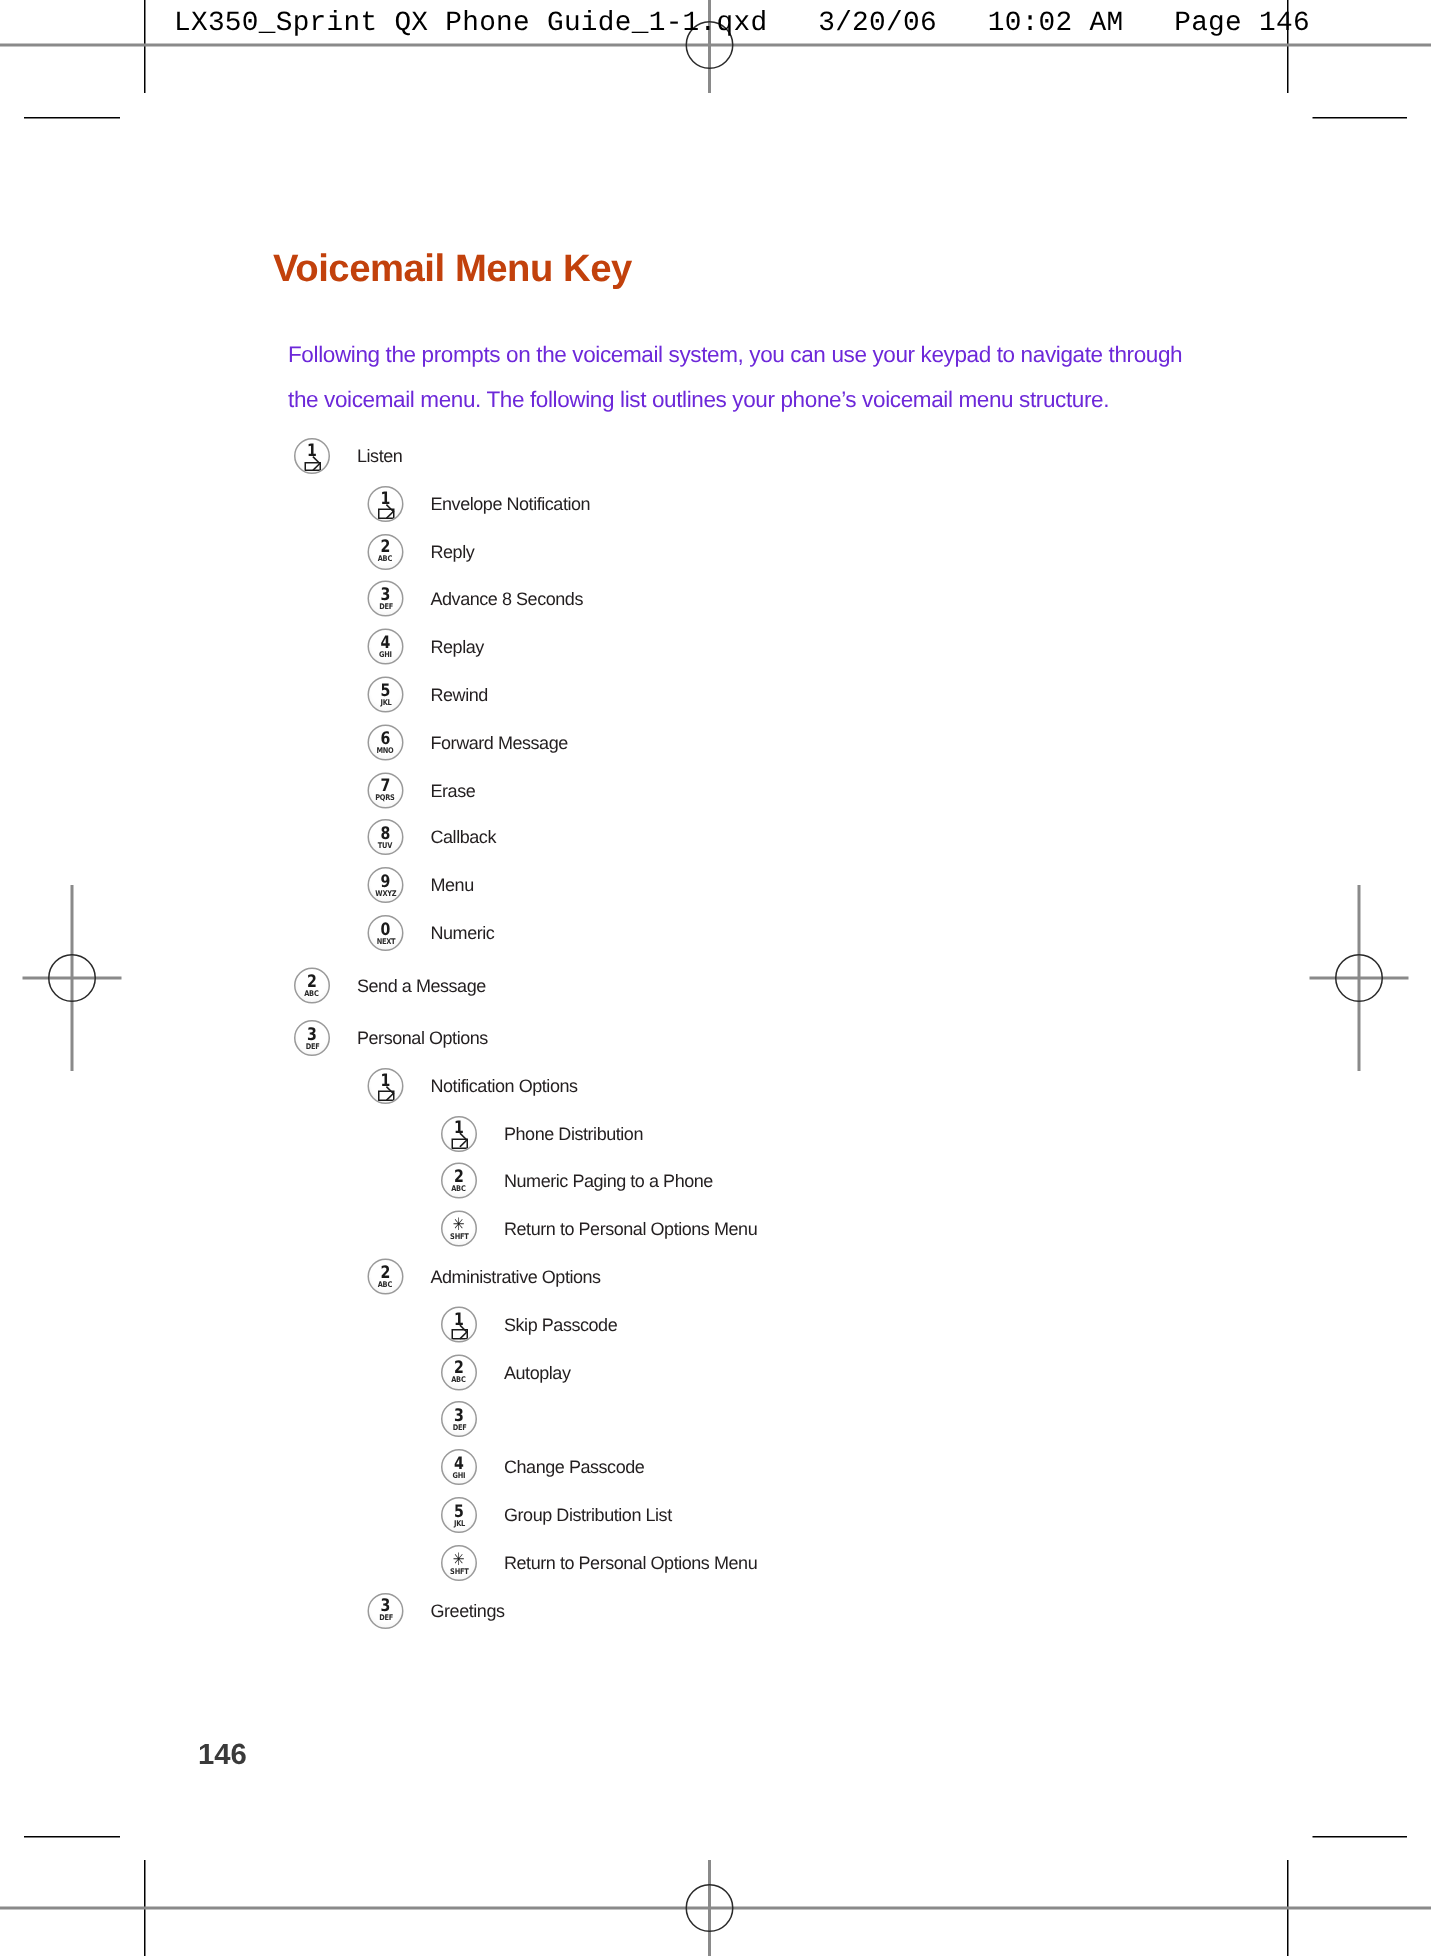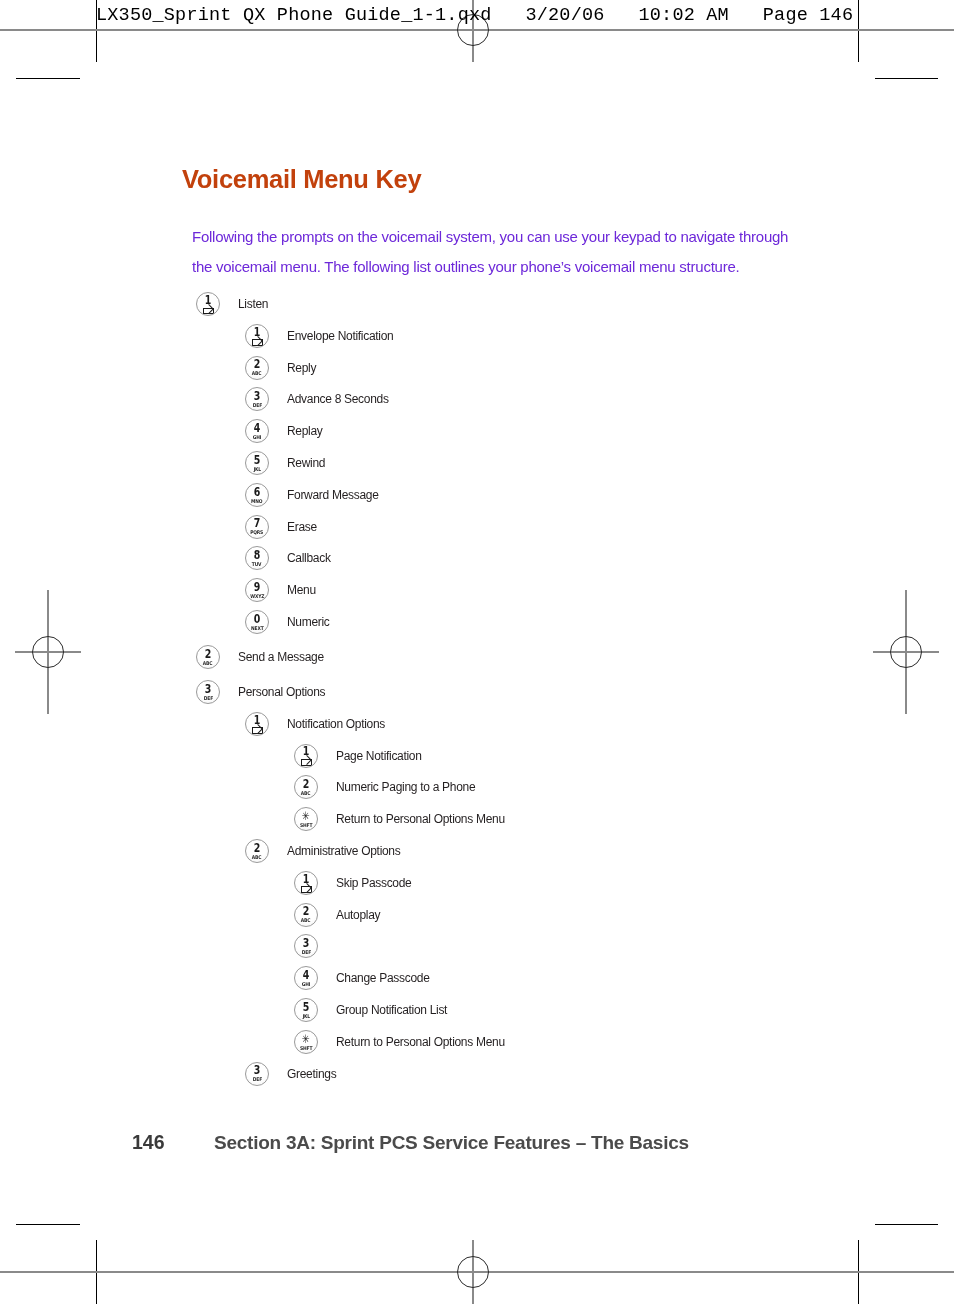--- a/index.html
+++ b/index.html
@@ -48,21 +48,21 @@
   .reg .reg-h {
     position: absolute;
     height: 2px;
     background: #8a8a8a;
     top: -1px;
   }
 
   
   .print-slug {
     position: absolute;
-    left: 96px;
+    left: 116px;
     top: 5px;
     font-family: "Liberation Mono", "DejaVu Sans Mono", monospace;
     font-size: 18.5px;
     letter-spacing: 0.2px;
     color: #000000;
     white-space: pre;
   }
 
   
   .content {
@@ -176,21 +176,21 @@
     border-right: 1.1px solid #1a1a1a;
     border-bottom: 1.1px solid #1a1a1a;
     transform: rotate(-45deg) skew(0deg);
     transform-origin: top left;
   }
 
   
   .footer {
     position: absolute;
     left: 132px;
-    top: 1131px;
+    top: 1159px;
     display: flex;
     align-items: baseline;
     font-weight: bold;
     color: #4b4b4b;
   }
   .footer .folio {
     font-size: 19.5px;
     width: 82px;
     color: #3a3a3a;
   }
@@ -339,21 +339,21 @@
           <span class="key-num">1</span>
           <span class="key-env"></span>
         </span>
         <span class="menu-label">Notification Options</span>
       </div>
       <div class="menu-item lvl3">
         <span class="key">
           <span class="key-num">1</span>
           <span class="key-env"></span>
         </span>
-        <span class="menu-label">Page Notification</span>
+        <span class="menu-label">Phone Distribution</span>
       </div>
       <div class="menu-item lvl3">
         <span class="key">
           <span class="key-num">2</span>
           <span class="key-sub">ABC</span>
         </span>
         <span class="menu-label">Numeric Paging to a Phone</span>
       </div>
       <div class="menu-item lvl3">
         <span class="key">
@@ -394,21 +394,21 @@
           <span class="key-num">4</span>
           <span class="key-sub">GHI</span>
         </span>
         <span class="menu-label">Change Passcode</span>
       </div>
       <div class="menu-item lvl3">
         <span class="key">
           <span class="key-num">5</span>
           <span class="key-sub">JKL</span>
         </span>
-        <span class="menu-label">Group Notification List</span>
+        <span class="menu-label">Group Distribution List</span>
       </div>
       <div class="menu-item lvl3">
         <span class="key">
           <span class="key-num">✳</span>
           <span class="key-sub">SHFT</span>
         </span>
         <span class="menu-label">Return to Personal Options Menu</span>
       </div>
       <div class="menu-item lvl2">
         <span class="key">
@@ -416,14 +416,13 @@
           <span class="key-sub">DEF</span>
         </span>
         <span class="menu-label">Greetings</span>
       </div>
     </div>
 
 </div>
 
 <div class="footer">
   <span class="folio">146</span>
-  <span class="running-head">Section 3A: Sprint PCS Service Features – The Basics</span>
 </div>
 
 </body></html>

